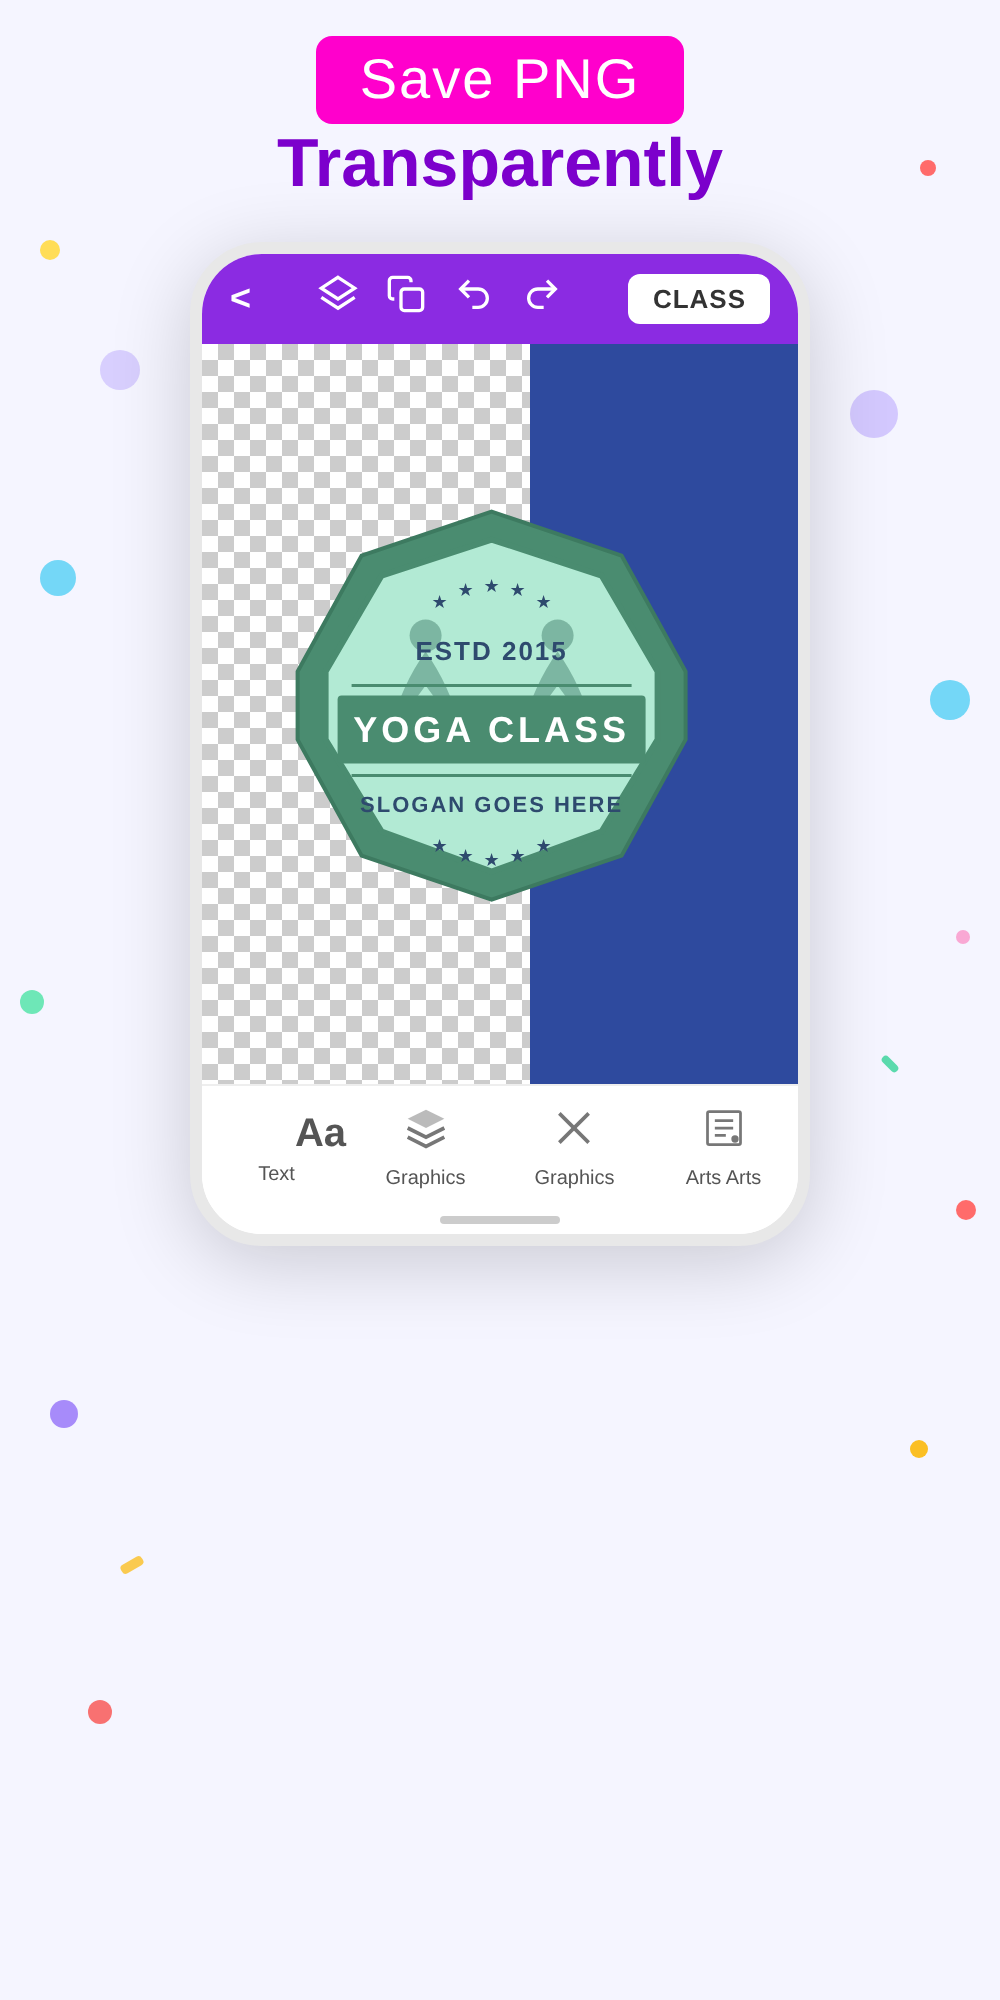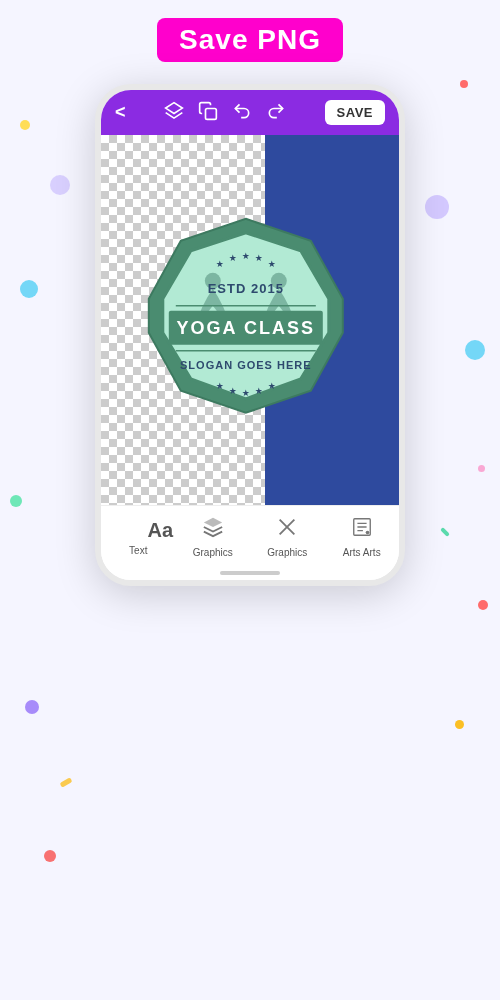--- a/index.html
+++ b/index.html
@@ -26,21 +26,21 @@
       z-index: 1;
       text-align: center;
       padding: 18px 20px 10px;
     }
 
     .save-png-banner {
       display: inline-block;
       background: #ff00cc;
       color: white;
       font-size: 28px;
-      font-weight: 700;
+      font-weight: 400;
       padding: 6px 22px;
       border-radius: 8px;
       letter-spacing: 1px;
       margin-bottom: 2px;
     }
 
     .transparently-text {
       font-size: 34px;
       font-weight: 900;
       color: #7c00cc;
@@ -226,20 +226,21 @@
   <div style="position:absolute;left:100px;top:230px;width:10px;height:4px;background:#60a5fa;border-radius:2px;transform:rotate(-20deg);opacity:0.8;"></div>
   <div style="position:absolute;left:440px;top:530px;width:10px;height:4px;background:#34d399;border-radius:2px;transform:rotate(45deg);opacity:0.8;"></div>
   <div style="position:absolute;left:60px;top:780px;width:12px;height:5px;background:#fbbf24;border-radius:2px;transform:rotate(-30deg);opacity:0.8;"></div>
 </div>
 
 <div class="header-area">
   <div class="save-png-banner">
     <span>Save PNG</span>
   </div>
   <br>
+  <span class="transparently-text">Transparently</span>
 </div>
 
 <div class="phone-mockup">
 
   <div class="app-topbar">
     <span class="back-btn">&lt;</span>
     <div class="topbar-icons">
 
       <span class="topbar-icon">
         <svg width="20" height="20" viewBox="0 0 24 24" fill="none" stroke="white" stroke-width="2">
@@ -262,21 +263,21 @@
         </svg>
       </span>
 
       <span class="topbar-icon">
         <svg width="20" height="20" viewBox="0 0 24 24" fill="none" stroke="white" stroke-width="2">
           <path d="M15 14l5-5-5-5"></path>
           <path d="M20 9H9.5a5.5 5.5 0 0 0 0 11H13"></path>
         </svg>
       </span>
     </div>
-    <button class="save-btn">SAVE</button>
+    <button class="save-btn">CLASS</button>
   </div>
 
   <div class="canvas-area">
 
     <div class="checker-bg"></div>
 
     <div class="blue-rect"></div>
 
     <div class="yoga-badge-container">
       <svg class="yoga-badge-svg" viewBox="0 0 210 210" xmlns="http://www.w3.org/2000/svg">

